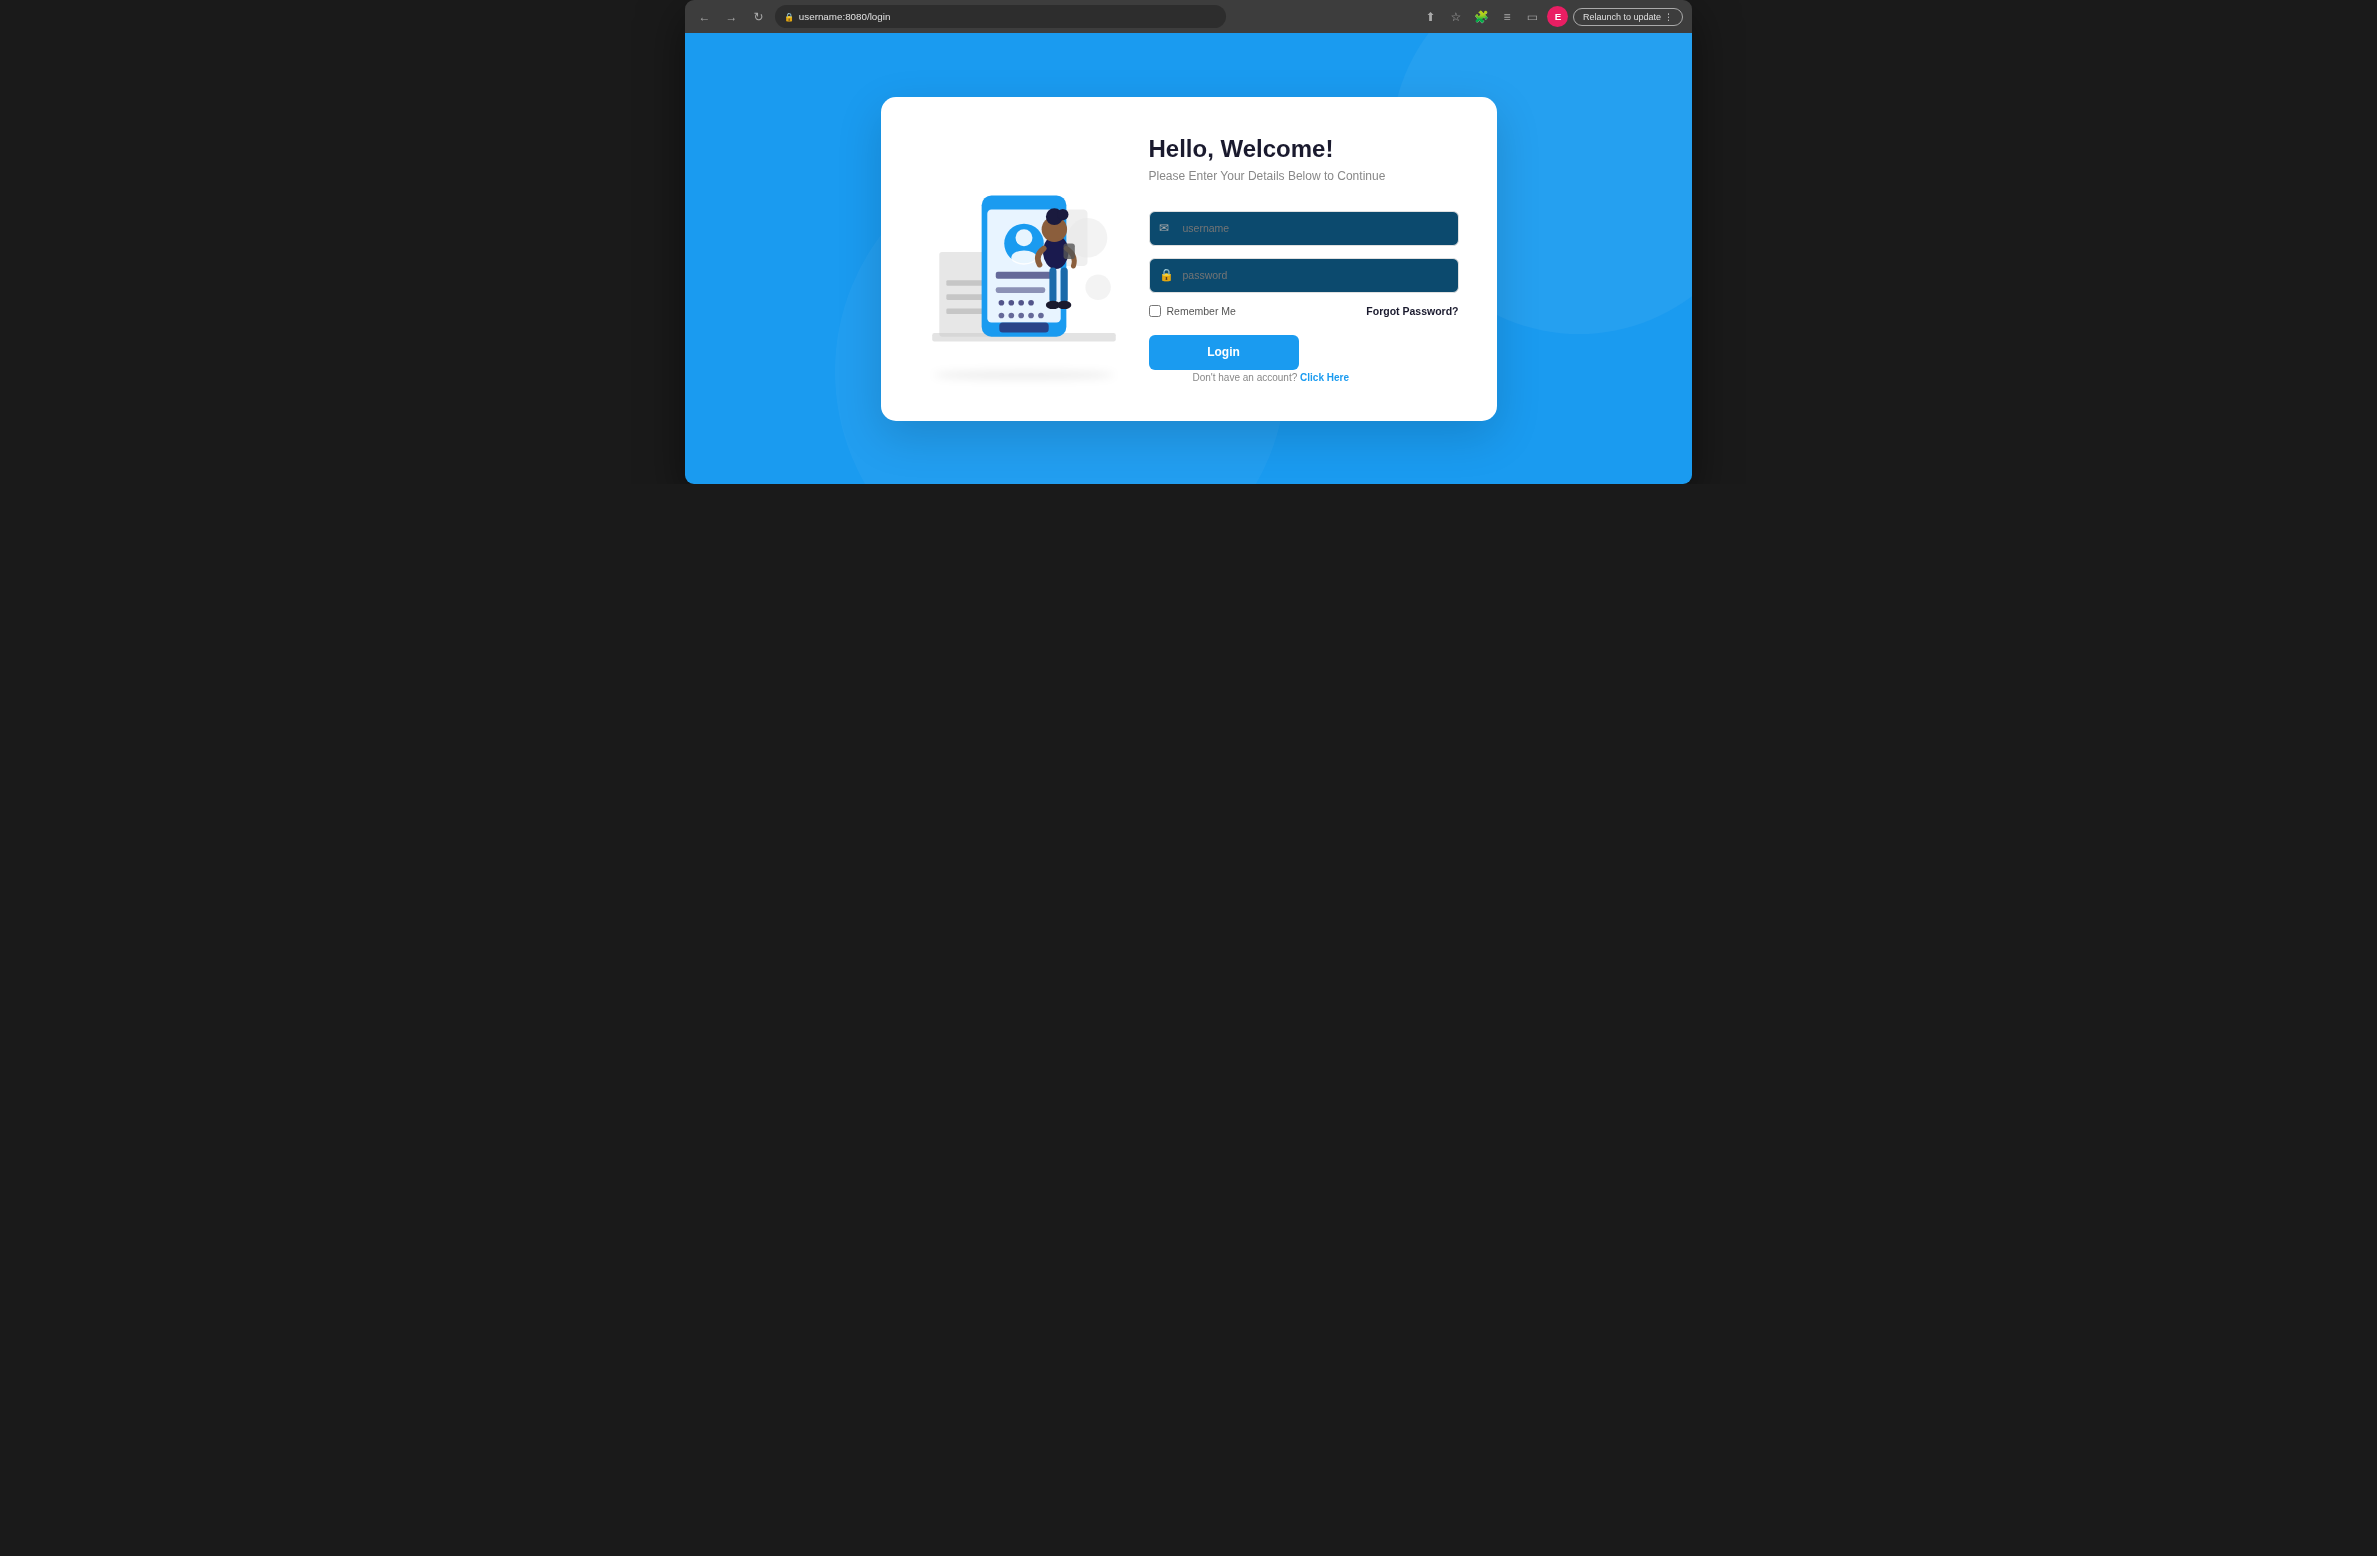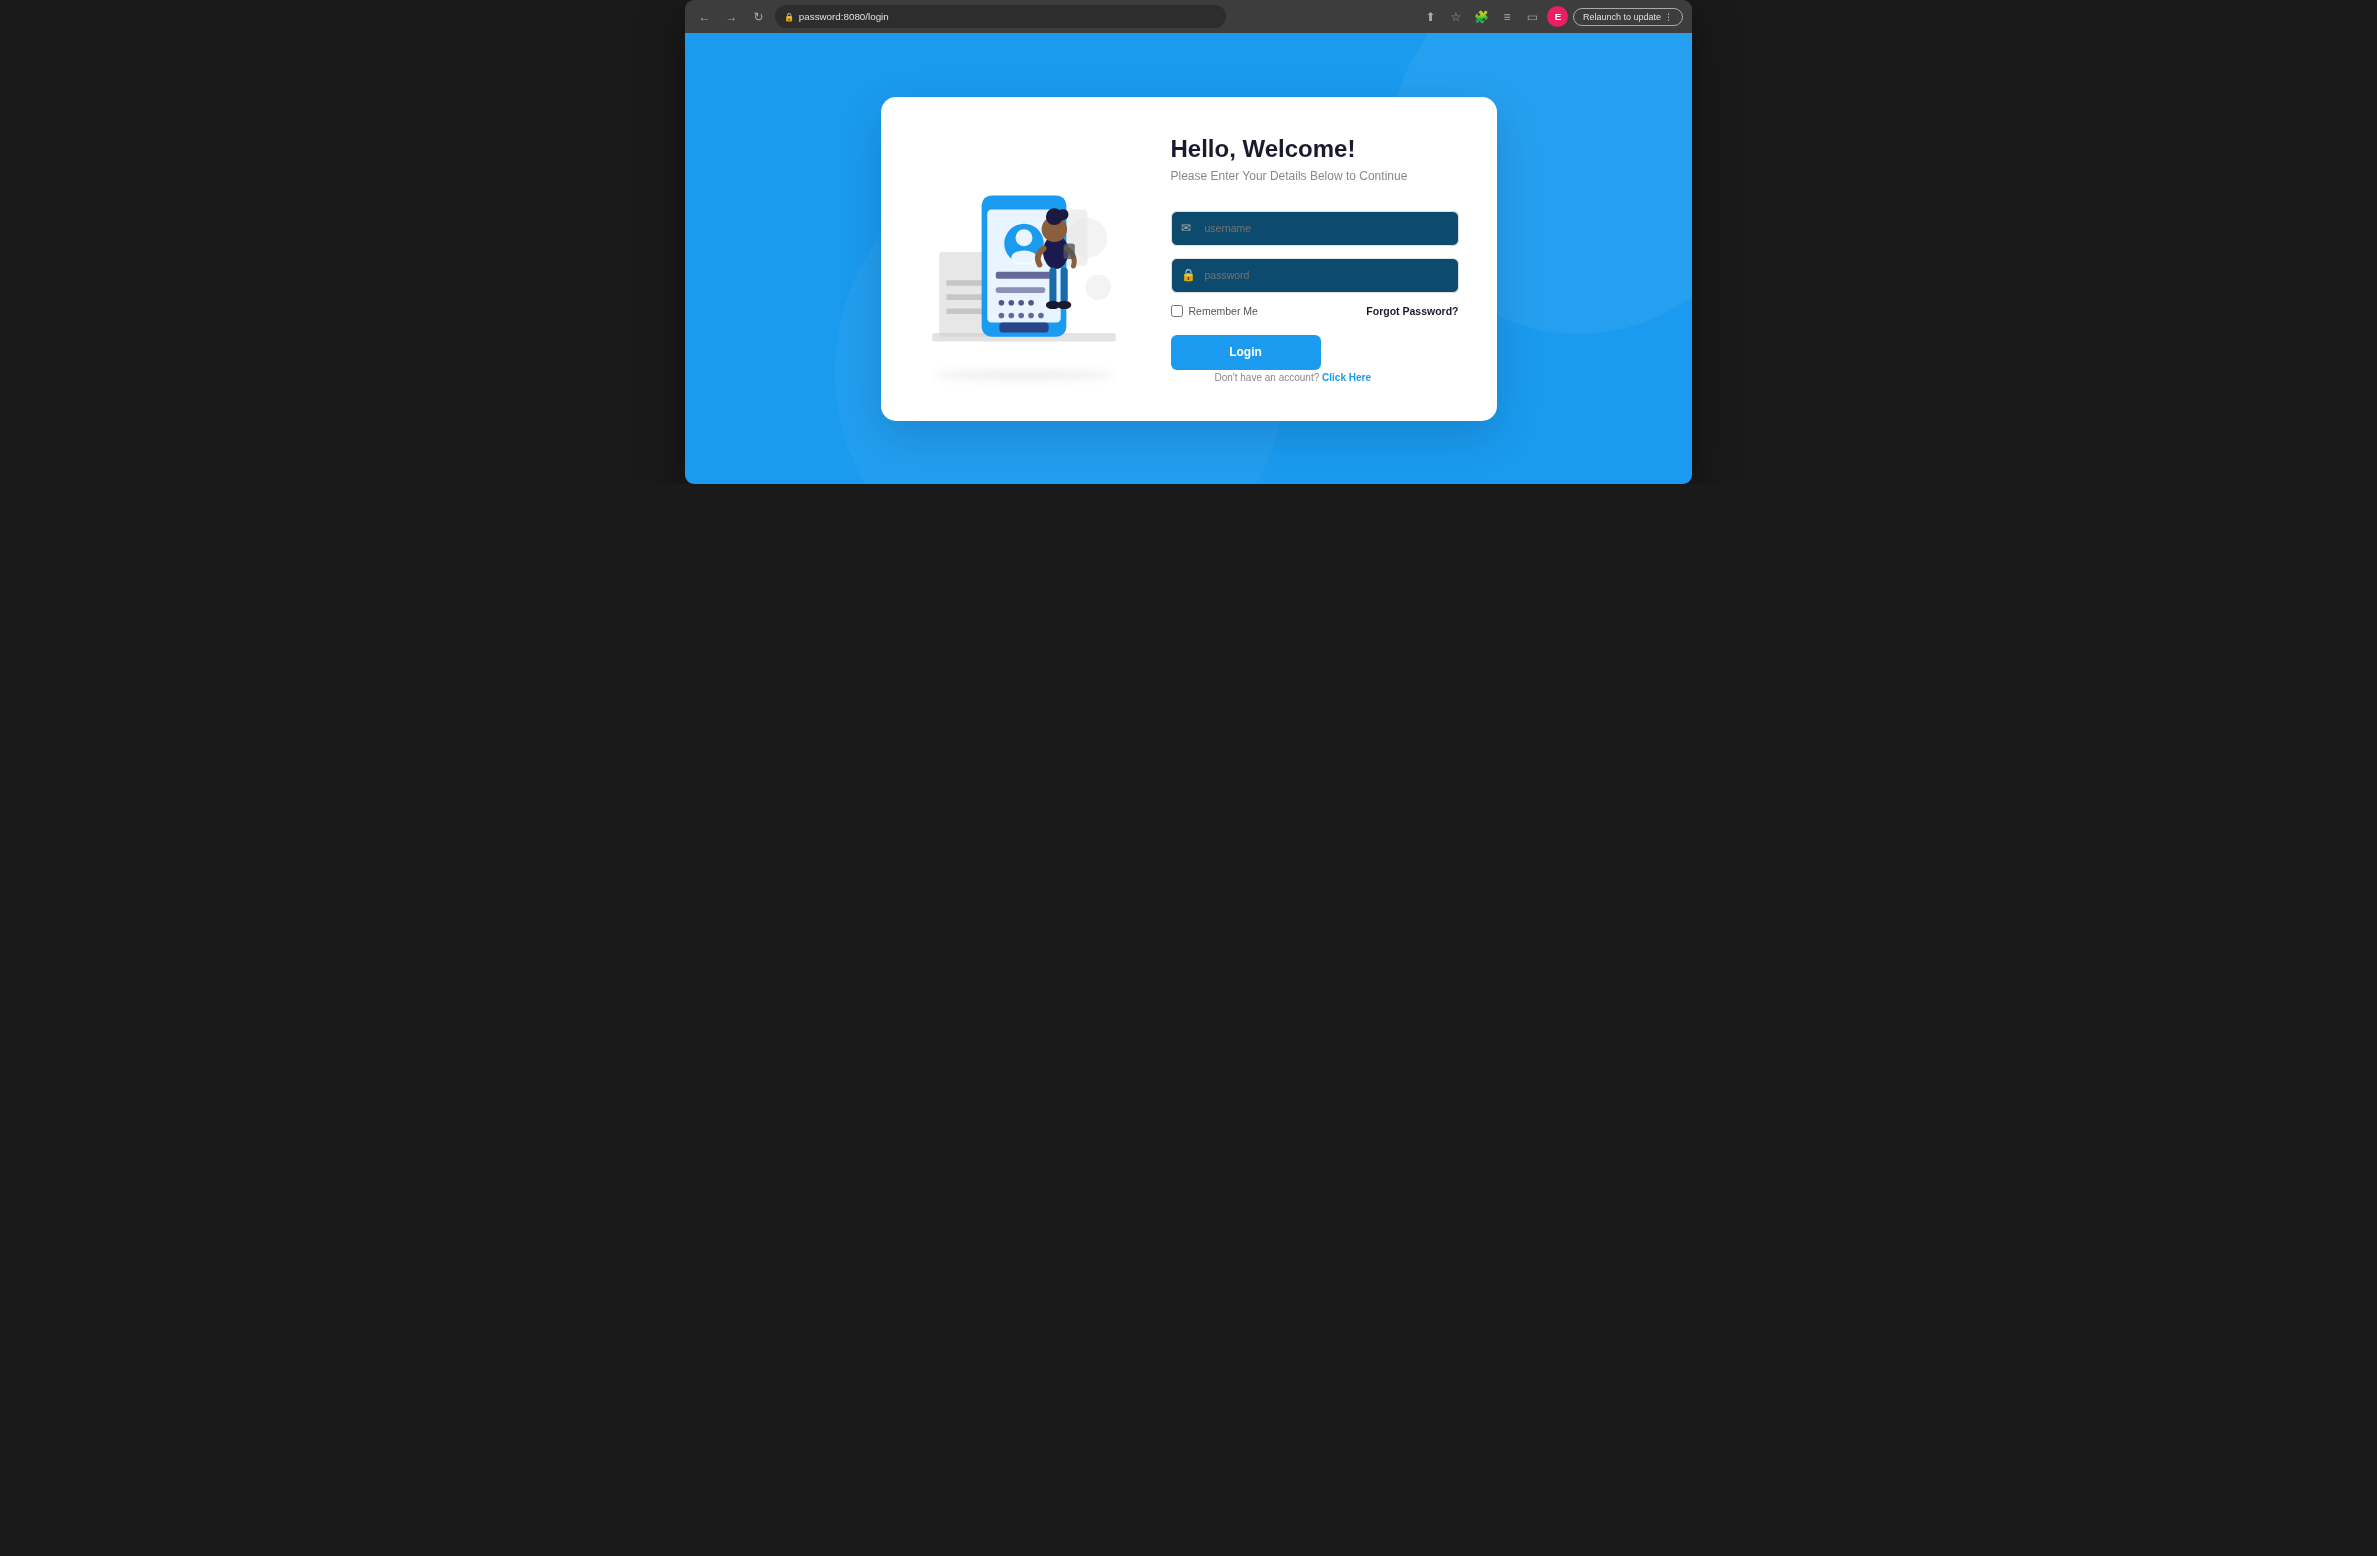--- a/index.html
+++ b/index.html
@@ -216,21 +216,21 @@
       border-radius: 50%;
     }
 
     
     .login-card {
       background: white;
       border-radius: 15px;
       padding: 38px 38px;
       display: flex;
       align-items: center;
-      gap: 42px;
+      gap: 20px;
       max-width: 616px;
       width: 100%;
       box-shadow: 0 15px 45px rgba(0,0,0,0.15);
       position: relative;
       z-index: 1;
     }
 
     
     .illustration {
       flex: 0 0 210px;
@@ -364,21 +364,21 @@
 
 <div class="browser-window">
 
 
   <div class="toolbar">
     <div class="nav-btn">←</div>
     <div class="nav-btn">→</div>
     <div class="nav-btn">↻</div>
     <div class="address-bar">
       <span class="address-bar-icon">🔒</span>
-      <span class="address-text">password:8080/login</span>
+      <span class="address-text">username:8080/login</span>
     </div>
     <div class="toolbar-actions">
       <div class="toolbar-icon-btn">⬆</div>
       <div class="toolbar-icon-btn">☆</div>
       <div class="toolbar-icon-btn">🧩</div>
       <div class="toolbar-icon-btn">≡</div>
       <div class="toolbar-icon-btn">▭</div>
       <div class="profile-btn">E</div>
       <button class="relaunch-btn">
         <span>Relaunch to update</span>

